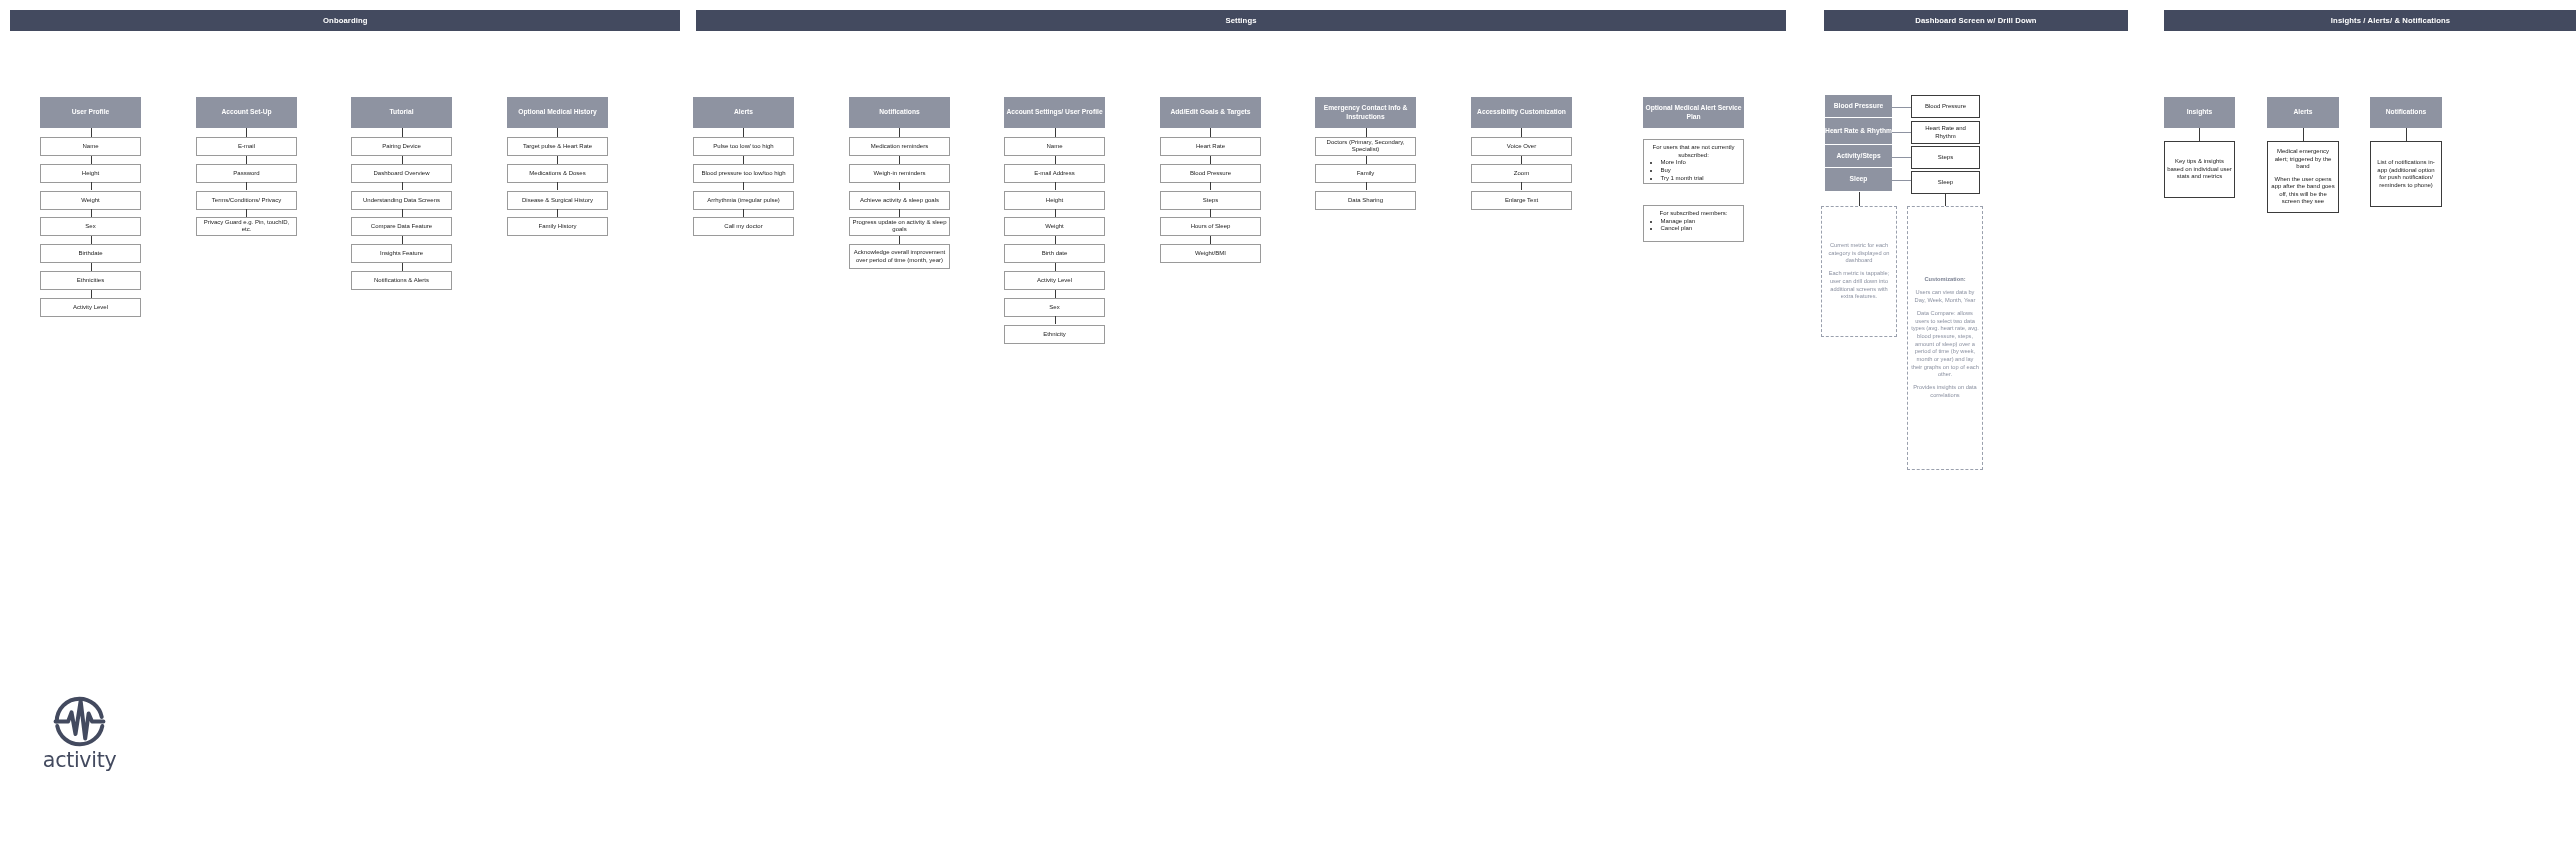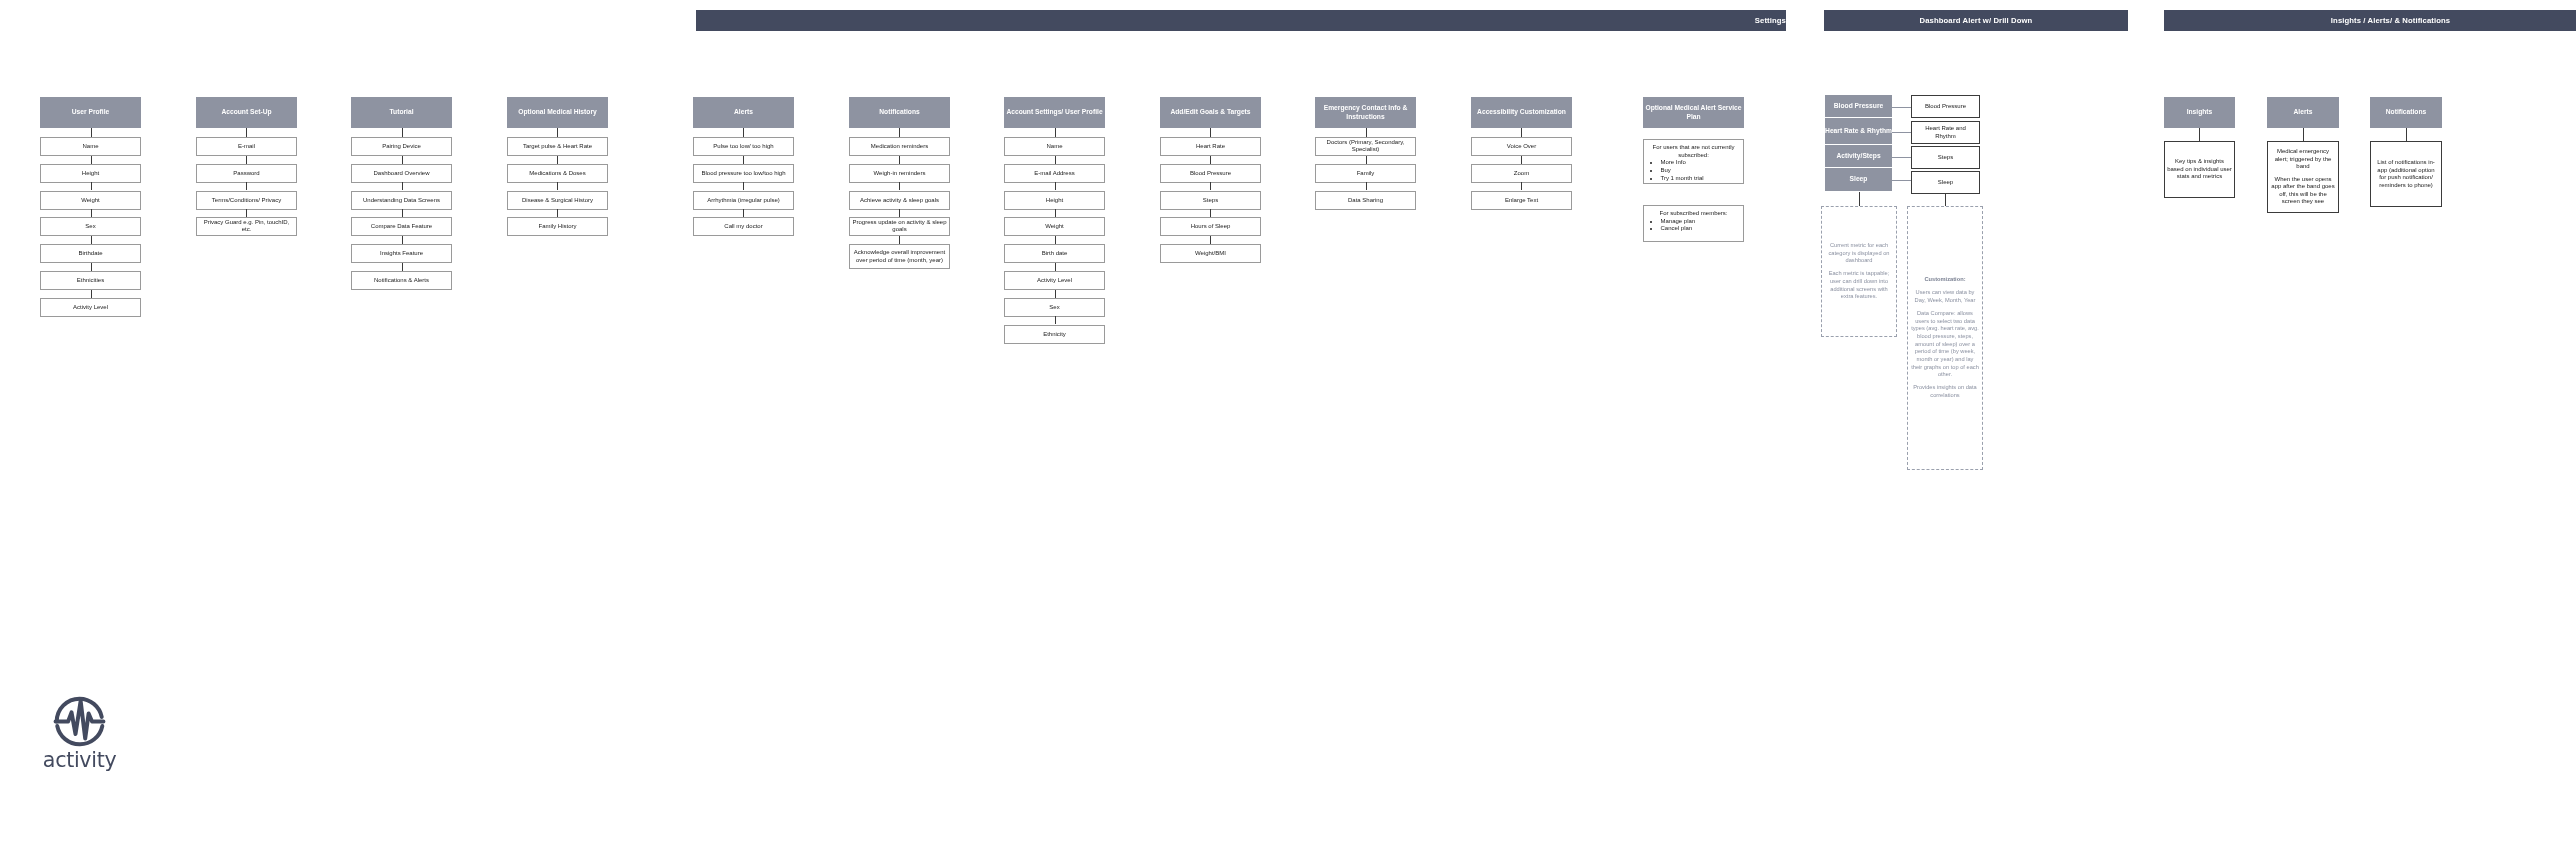--- a/index.html
+++ b/index.html
@@ -73,27 +73,30 @@
     font-family:"DejaVu Sans", sans-serif;
     font-size:20.6px;color:#434A5F;text-align:center;
     letter-spacing:-0.3px;margin-top:-2.1px;
   }
 </style>
 </head>
 <body>
 
 <div class="canvas">
 
-
-  <div class="abs section-banner" style="left:696px;top:10.3px;width:1090px;height:20.6px;justify-content:flex-end;">
+  <div class="abs section-banner" style="left:10.3px;top:10.3px;width:670px;height:20.6px;">
+    <span>Onboarding</span>
+  </div>
+
+  <div class="abs section-banner" style="left:696px;top:10.3px;width:1090px;height:20.6px;">
     <span>Settings</span>
   </div>
 
   <div class="abs section-banner" style="left:1824px;top:10.3px;width:304px;height:20.6px;">
-    <span>Dashboard Alert w/ Drill Down</span>
+    <span>Dashboard Screen w/ Drill Down</span>
   </div>
 
   <div class="abs section-banner" style="left:2164px;top:10.3px;width:453px;height:20.6px;">
     <span>Insights / Alerts/ &amp; Notifications</span>
   </div>
 
   <div class="abs col-head" style="left:40px;top:97px;width:101px;height:31px;">
     <span>User Profile</span>
   </div>
   <div class="vline" style="left:91px;top:128px;height:9.3px;"></div>

